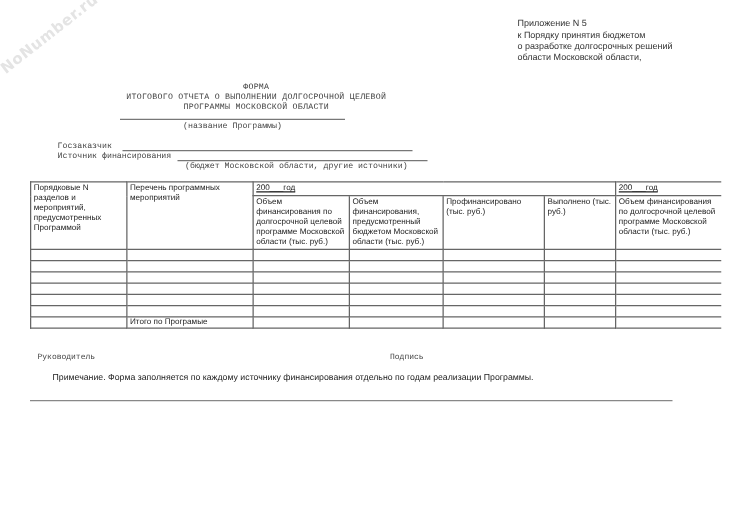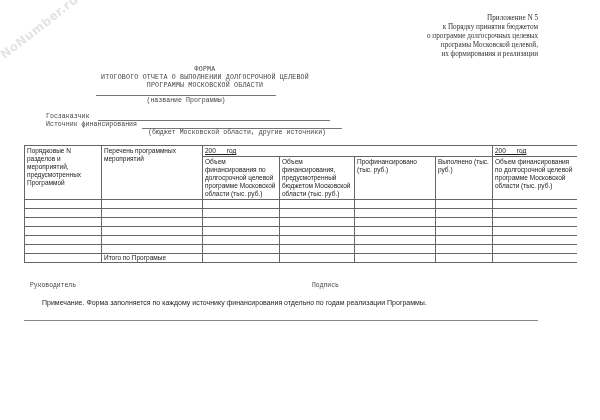--- a/index.html
+++ b/index.html
@@ -3,22 +3,22 @@
 <meta charset="utf-8">
 <style>
   html, body { margin: 0; padding: 0; background: #ffffff; }
   body { width: 600px; height: 420px; position: relative; overflow: hidden; font-family: "Liberation Sans", sans-serif; color: #222; }
   .watermark {
     position: absolute; left: -8px; top: 20px; transform: rotate(-38deg);
     color: #e4e4e4; font-family: "DejaVu Sans", sans-serif; font-weight: bold; font-size: 12px;
     letter-spacing: 0.5px; white-space: nowrap;
   }
   .appendix {
-    position: absolute; right: 62px; top: 14px; text-align: right;
-    font-size: 7.2px; line-height: 9px; color: #333; font-family: Liberation Serif, serif;
+    position: absolute; right: 62px; top: 14px; text-align: left;
+    font-size: 7.2px; line-height: 9px; color: #333;
   }
   .mono { font-family: "Liberation Mono", monospace; color: #444; }
   .form-title {
     position: absolute; left: 70px; top: 66px; width: 270px; text-align: center;
     font-size: 6.6px; line-height: 7.8px; letter-spacing: 0.2px;
   }
   .prog-line { position: absolute; left: 96px; top: 95px; width: 180px; border-top: 1px solid #777; }
   .prog-caption { position: absolute; left: 96px; top: 97px; width: 180px; text-align: center; font-size: 6.6px; }
   .field { position: absolute; left: 46px; font-size: 6.6px; }
   .f1 { top: 113px; }
@@ -49,23 +49,22 @@
   .bottom-line { position: absolute; left: 24px; top: 320px; width: 514px; border-top: 1px solid #888; }
 </style>
 </head>
 <body>
 
 <div class="watermark">NoNumber.ru</div>
 
 <div class="appendix">
   <div>Приложение N 5</div>
   <div>к Порядку принятия бюджетом</div>
-  <div>о программе долгосрочных целевых</div>
-  <div>програмы Московской целевой,</div>
-  <div>их формирования и реализации</div>
+  <div>о разработке долгосрочных решений</div>
+  <div>области Московской области,</div>
 </div>
 
 <div class="form-title mono">
   <div>ФОРМА</div>
   <div>ИТОГОВОГО ОТЧЕТА О ВЫПОЛНЕНИИ ДОЛГОСРОЧНОЙ ЦЕЛЕВОЙ</div>
   <div>ПРОГРАММЫ МОСКОВСКОЙ ОБЛАСТИ</div>
 </div>
 
 <div class="prog-line"></div>
 <div class="prog-caption mono">(название Программы)</div>

